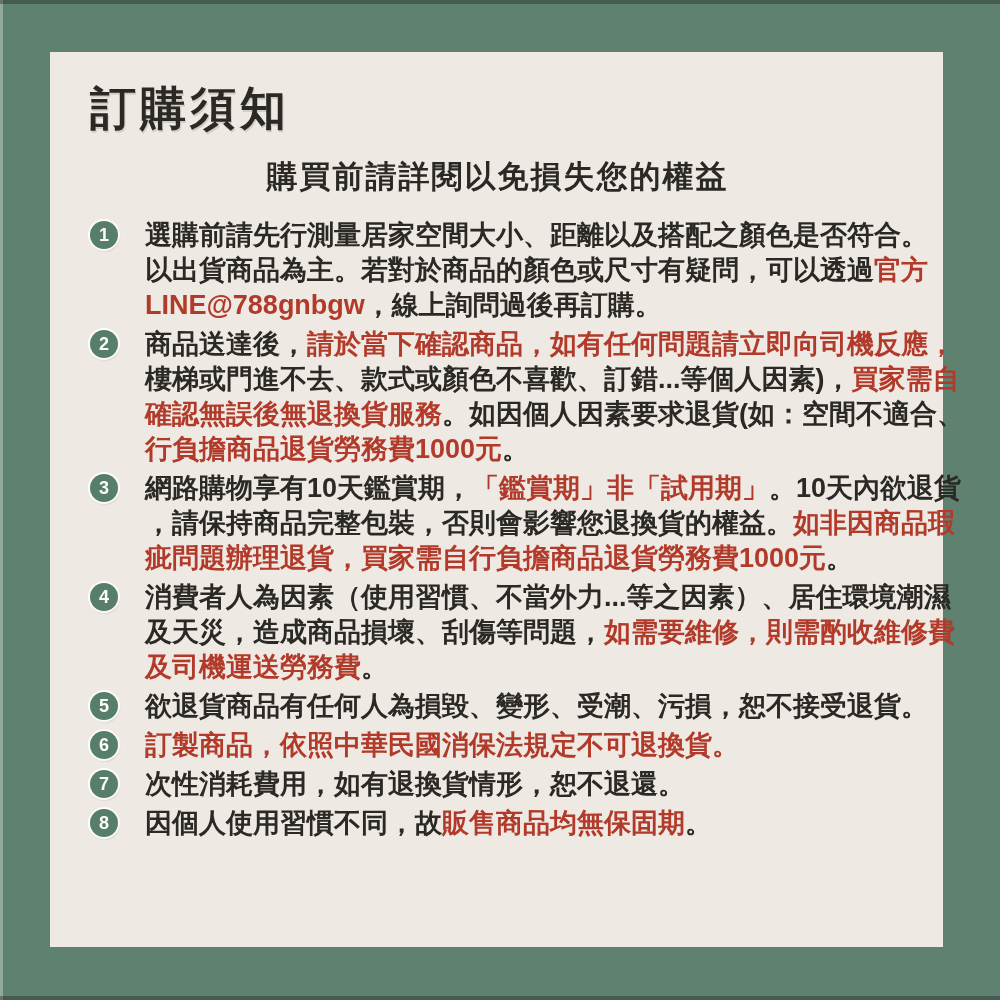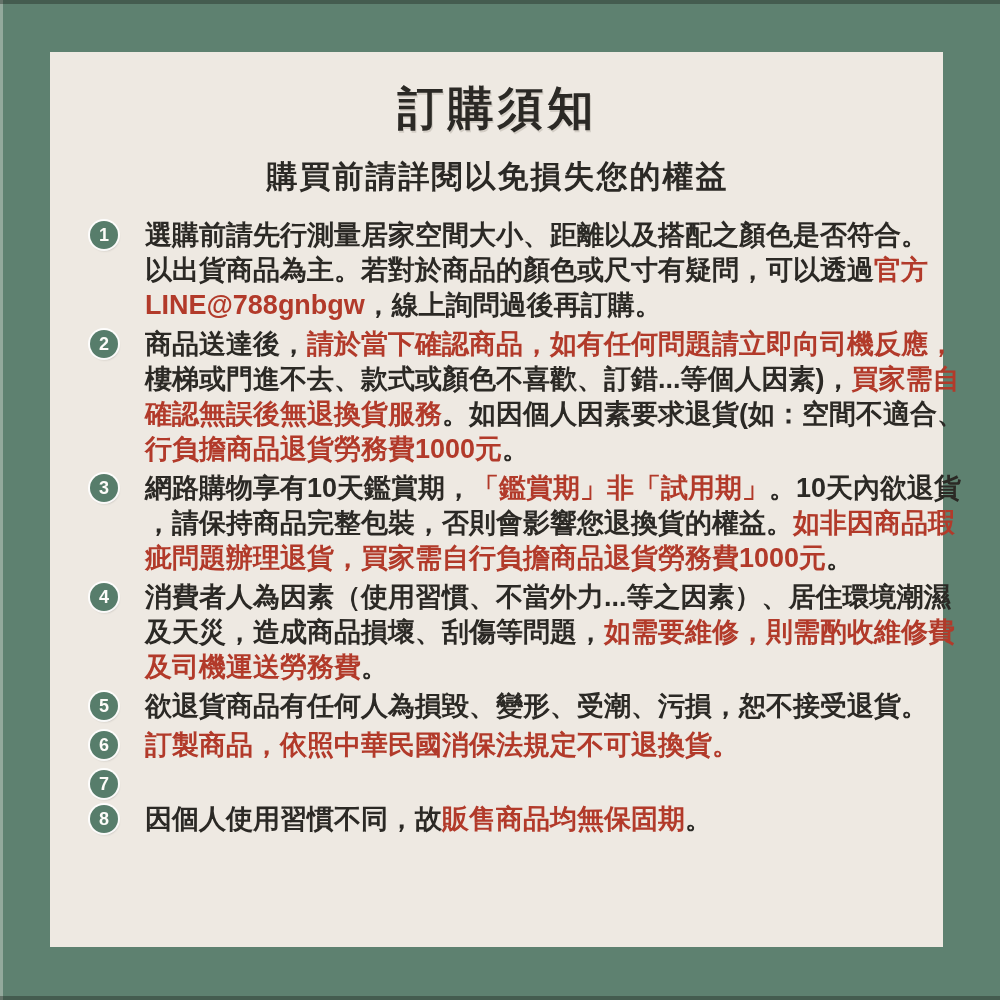--- a/index.html
+++ b/index.html
@@ -12,21 +12,21 @@
     background:var(--frame,#5e8170);
     box-shadow:inset 0 4px 0 rgba(25,32,27,.38), inset 0 -4px 0 rgba(25,32,27,.38), inset 3px 0 0 rgba(245,243,238,.35);
   }
   .card{
     position:absolute;left:50px;top:52px;width:893px;height:895px;
     background:var(--card,#eee9e2);
     box-sizing:border-box;
     padding:30px 38px 0 40px;
   }
   .title{
-    margin-top:0;text-align:center;
+    margin-top:0;text-align:left;
     font-size:46px;line-height:52px;font-weight:bold;
     letter-spacing:4px;color:var(--ink,#2b2925);
     text-shadow:1px 2px 0 rgba(130,124,112,.25);
   }
   .subtitle{
     margin-top:24px;text-align:center;
     font-size:31px;line-height:38px;font-weight:bold;
     letter-spacing:2px;color:var(--ink,#2b2925);
   }
   .notice-list{margin-top:22px;}
@@ -101,20 +101,21 @@
         </div>
         <div class="notice-item">
           <div class="badge">6</div>
           <div class="lines">
             <div class="line"><span class="seg-red">訂製商品，依照中華民國消保法規定不可退換貨。</span></div>
           </div>
         </div>
         <div class="notice-item">
           <div class="badge">7</div>
           <div class="lines">
+            <div class="line"><span class="seg-ink">次性消耗費用，如有退換貨情形，恕不退還。</span></div>
           </div>
         </div>
         <div class="notice-item">
           <div class="badge">8</div>
           <div class="lines">
             <div class="line"><span class="seg-ink">因個人使用習慣不同，故</span><span class="seg-red">販售商品均無保固期</span><span class="seg-ink">。</span></div>
           </div>
         </div>
       </div>
   </div>

